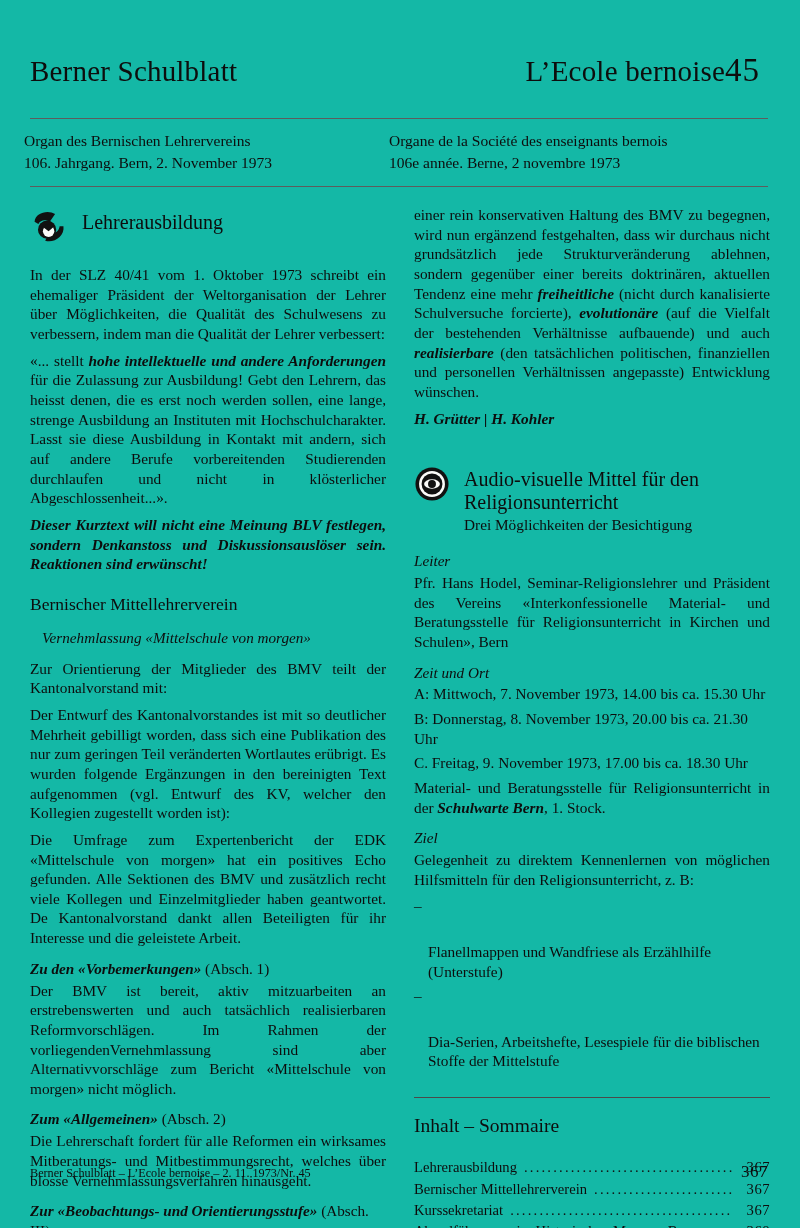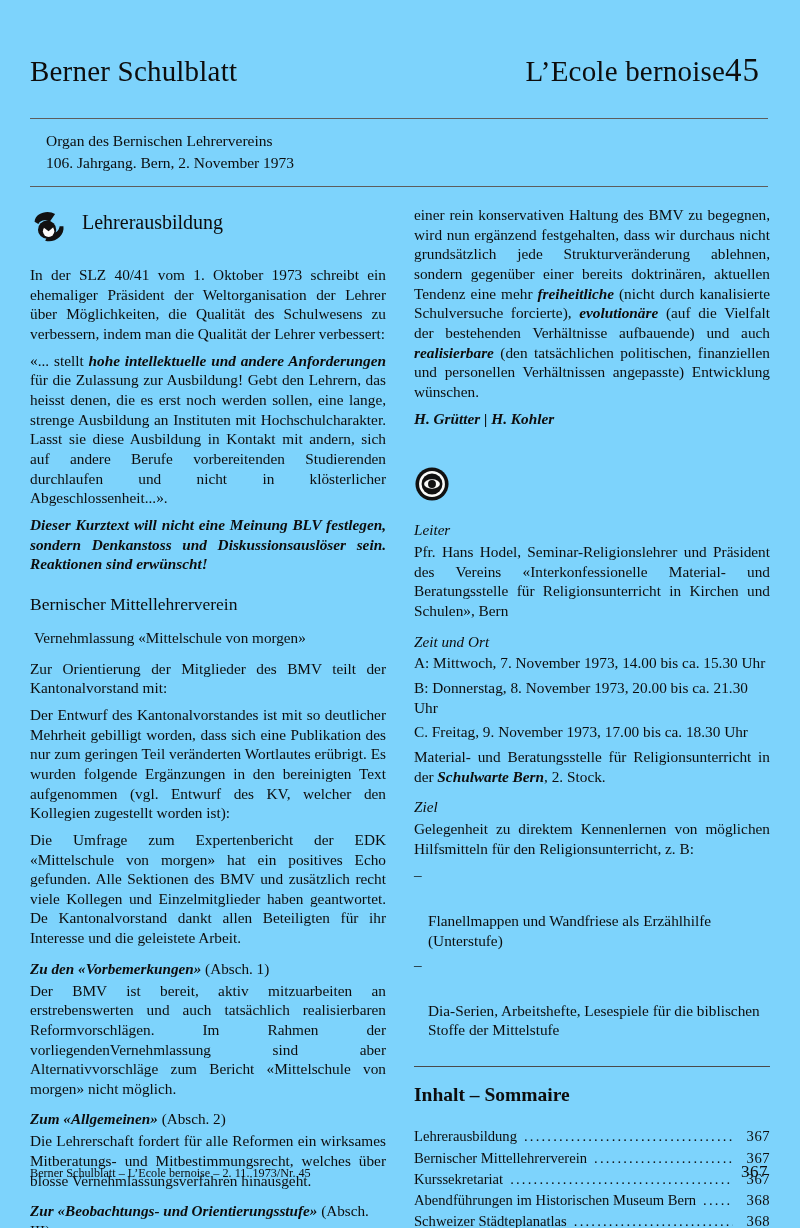--- a/index.html
+++ b/index.html
@@ -8,21 +8,21 @@
     background: #ffffff;
   }
   body {
     font-family: "Liberation Serif", "DejaVu Serif", serif;
     color: #0d0d0d;
   }
   #page {
     position: relative;
     width: 800px;
     height: 1228px;
-    background: #7dd3fc;
+    background: #14b8a6;
     overflow: hidden;
     box-sizing: border-box;
     padding: 0;
   }
 
   
   .masthead {
     position: absolute;
     left: 30px;
     top: 52px;
@@ -54,24 +54,25 @@
     position: absolute;
     left: 30px;
     top: 118px;
     width: 738px;
     height: 1px;
     background: #5d5d5d;
   }
 
   .subhead {
     position: absolute;
-    left: 46px;
+    left: 24px;
     top: 130px;
     width: 740px;
     display: flex;
+    justify-content: flex-end;
   }
   .subhead-col {
     font-size: 15.5px;
     line-height: 1.45;
   }
   .subhead-col.de { width: 365px; }
   .subhead-col.fr { flex: 1; }
   .subhead-col div { white-space: nowrap; }
 
   .rule-second {
@@ -137,22 +138,23 @@
     margin-top: 4px;
   }
 
   h2.sub-head {
     font-size: 17.5px;
     font-weight: normal;
     margin: 20px 0 13px 0;
     line-height: 1.2;
   }
   .lead-it {
+    font-style: italic;
     font-size: 15.2px;
-    margin: 0 0 11px 4px;
+    margin: 0 0 11px 12px;
     line-height: 1.3;
   }
   .label-it {
     font-style: italic;
     font-size: 15.2px;
     margin: 11px 0 2px 0;
     line-height: 1.3;
   }
   .label-it.first { margin-top: 0; }
 
@@ -171,21 +173,21 @@
   
   .rule-toc {
     height: 1px;
     background: #4a4a4a;
     margin: 26px 0 16px 0;
     width: 100%;
   }
   .toc-title {
     font-size: 19.5px;
     margin: 8px 0 20px 0;
-    font-weight: bold;
+    font-weight: normal;
     line-height: 1.2;
   }
   .toc-list { margin: 0; }
   .toc-row {
     display: flex;
     align-items: baseline;
     font-size: 14.6px;
     line-height: 1.45;
     white-space: nowrap;
   }
@@ -227,20 +229,24 @@
     <div class="mast-title-fr">L’Ecole bernoise</div>
     <div class="mast-issue">45</div>
   </div>
 
   <div class="rule-main"></div>
 
   <div class="subhead">
     <div class="subhead-col de">
       <div>Organ des Bernischen Lehrervereins</div>
       <div>106. Jahrgang. Bern, 2. November 1973</div>
+    </div>
+    <div class="subhead-col fr">
+      <div>Organe de la Société des enseignants bernois</div>
+      <div><span>106e année. Berne, 2 novembre 1973</span></div>
     </div>
   </div>
 
   <div class="rule-second"></div>
 
   <div class="columns">
 
     <div class="col">
 
       <div class="sec-head-wrap">
@@ -286,30 +292,35 @@
       <p class="para it" style="text-align:left; margin-bottom:34px;">H. Grütter | H. Kohler</p>
 
       <div class="sec-head-wrap">
         <svg class="logo-eye" viewBox="0 0 100 100">
           <circle cx="50" cy="50" r="46" fill="#111"></circle>
           <circle cx="50" cy="50" r="36" fill="#fbfbf9"></circle>
           <circle cx="50" cy="50" r="29" fill="#111"></circle>
           <ellipse cx="50" cy="50" rx="22" ry="13" fill="#fbfbf9"></ellipse>
           <circle cx="50" cy="50" r="11" fill="#111"></circle>
         </svg>
+        <div class="sec-head-text">
+          <span class="l2">Audio-visuelle Mittel für den</span>
+          <span class="l2">Religionsunterricht</span>
+          <span class="sub">Drei Möglichkeiten der Besichtigung</span>
+        </div>
       </div>
 
       <div class="label-it first">Leiter</div>
       <p class="para">Pfr. Hans Hodel, Seminar-Religionslehrer und Präsident des Vereins «Interkonfessionelle Material- und Beratungsstelle für Religionsunterricht in Kirchen und Schulen», Bern</p>
 
       <div class="label-it">Zeit und Ort</div>
       <p class="para tight" style="text-align:left">A: Mittwoch, 7. November 1973, 14.00 bis ca. 15.30 Uhr</p>
       <p class="para tight" style="text-align:left">B: Donnerstag, 8. November 1973, 20.00 bis ca. 21.30 Uhr</p>
       <p class="para tight" style="text-align:left">C. Freitag, 9. November 1973, 17.00 bis ca. 18.30 Uhr</p>
-      <p class="para"><span>Material- und Beratungsstelle für Religionsunterricht in der </span><span class="it">Schulwarte Bern</span><span>, 2. Stock.</span></p>
+      <p class="para"><span>Material- und Beratungsstelle für Religionsunterricht in der </span><span class="it">Schulwarte Bern</span><span>, 1. Stock.</span></p>
 
       <div class="label-it">Ziel</div>
       <p class="para">Gelegenheit zu direktem Kennenlernen von möglichen Hilfsmitteln für den Religionsunterricht, z. B:</p>
 
       <div class="bullet-item">
         <span class="bullet-dash">–</span>
         <span class="bullet-text">Flanellmappen und Wandfriese als Erzählhilfe (Unterstufe)</span>
       </div>
       <div class="bullet-item">
         <span class="bullet-dash">–</span>

